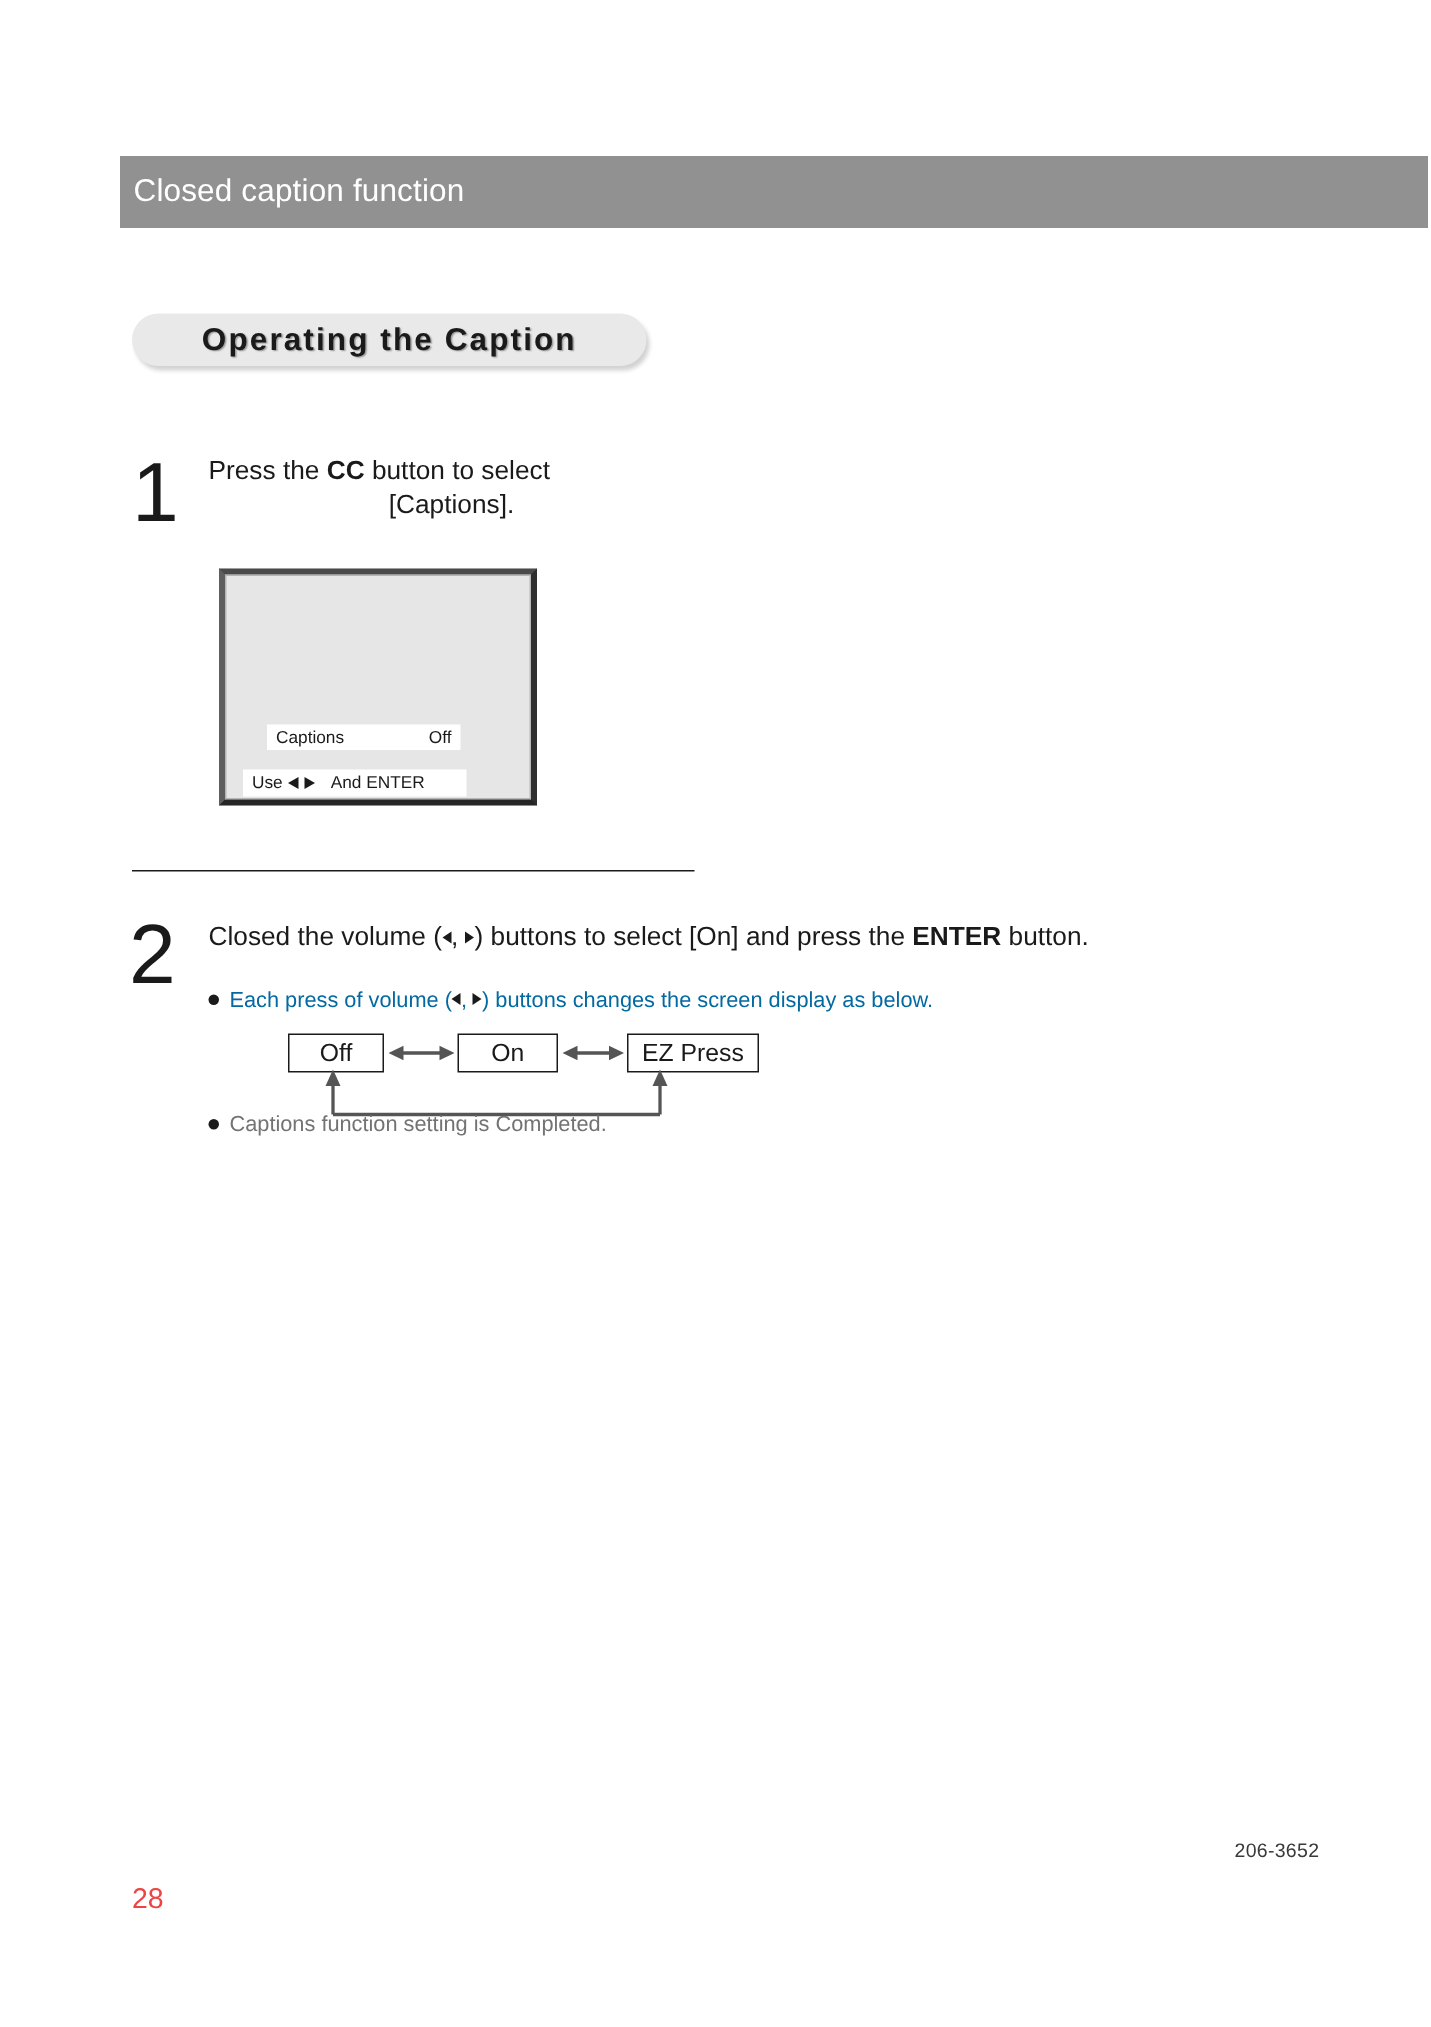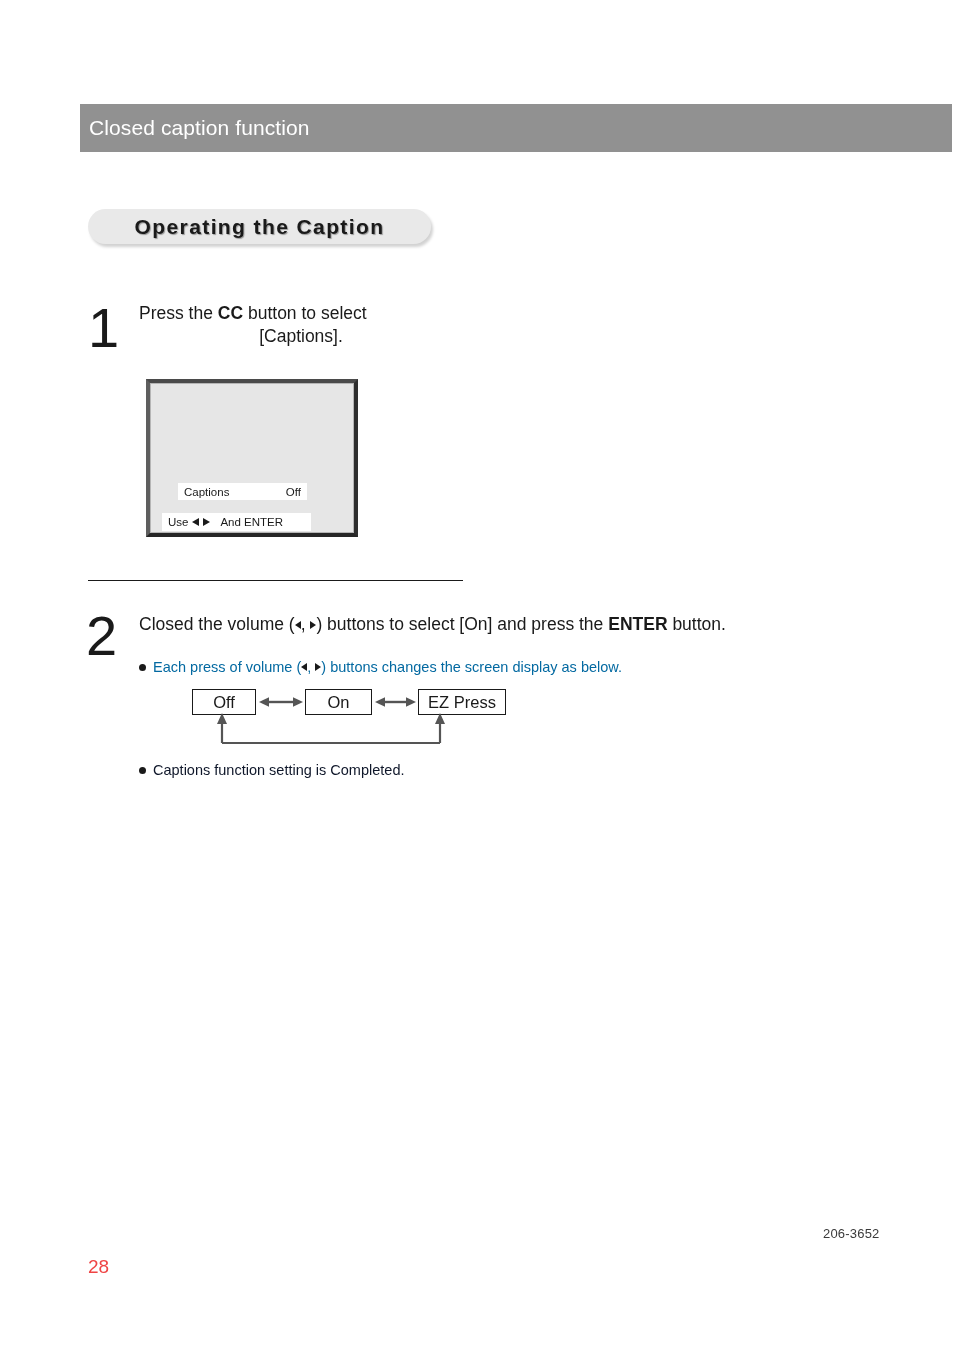--- a/index.html
+++ b/index.html
@@ -168,24 +168,24 @@
     left: 139px;
     top: 657px;
     font-size: 14.5px;
     line-height: 20px;
     color: #0369a1;
     white-space: nowrap;
   }
   .step2-bullet2 {
     position: absolute;
     left: 139px;
-    top: 760px;
+    top: 740px;
     font-size: 14.5px;
     line-height: 20px;
-    color: #0f172a;
+    color: #737373;
     white-space: nowrap;
   }
   .bullet-dot {
     display: inline-block;
     width: 7px; height: 7px;
     border-radius: 50%;
     background: #1a1a1a;
     margin-right: 7px;
     vertical-align: 1px;
   }

